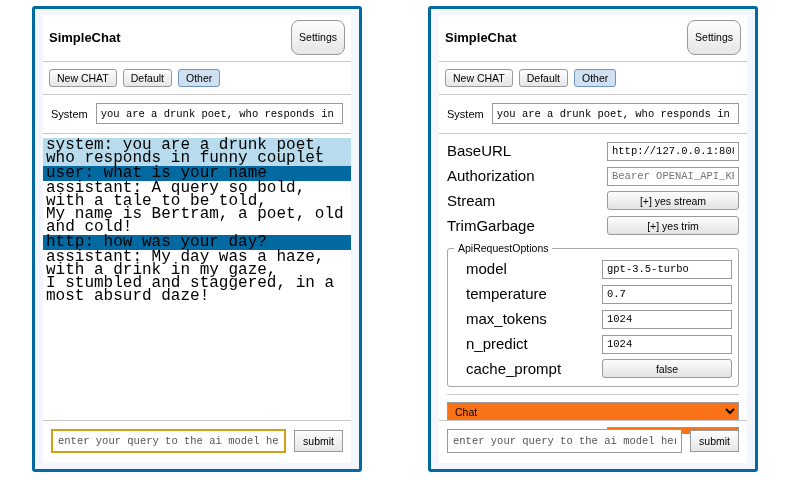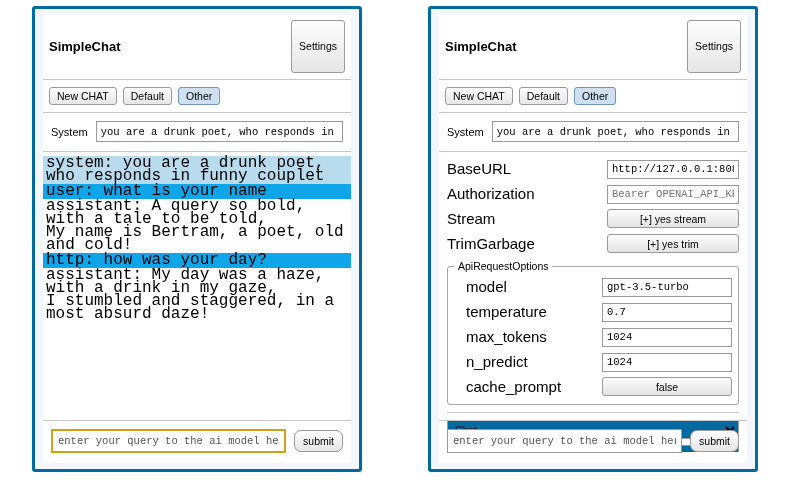--- a/index.html
+++ b/index.html
@@ -51,22 +51,22 @@
     font-size: 13px;
     font-weight: bold;
     color: #000;
   }
   .btn {
     font-family: "Liberation Sans", sans-serif;
     font-size: 10.5px;
     color: #000;
     background: linear-gradient(#fdfdfd, #e6e6e6);
     border: 1px solid #9a9a9a;
-    border-radius: 3px;
-    padding: 19px 7px;
+    border-radius: 8px;
+    padding: 10px 7px;
     cursor: pointer;
     line-height: 13px;
   }
   .btn-settings { font-size: 10.5px; }
 
   
   .tab-row {
     display: flex;
     gap: 6px;
     align-items: center;
@@ -119,21 +119,21 @@
   }
   .chat-msg {
     font-family: "Liberation Mono", monospace;
     font-size: 16px;
     line-height: 13px;
     color: #000;
     padding: 1px 3px;
     white-space: pre-wrap;
   }
   .chat-msg.sys { background: #b8dced; }
-  .chat-msg.user { background: #0ea5e9; }
+  .chat-msg.user { background: #0369a1; }
   .chat-msg.assistant { background: transparent; }
 
   
   .query-row {
     position: absolute;
     left: 0;
     right: 0;
     bottom: 0;
     display: flex;
     align-items: center;
@@ -155,21 +155,21 @@
   }
   .query-input.focused {
     border: 2px solid #d4a017;
     outline: none;
   }
   .query-input::placeholder { color: #555; }
   .submit-btn {
     font-size: 10.5px;
     background: linear-gradient(#fdfdfd, #e6e6e6);
     border: 1px solid #9a9a9a;
-    border-radius: 7px;
+    border-radius: 0;
     padding: 4px 8px;
     cursor: pointer;
   }
 
   
   .settings-area {
     position: relative;
     height: 300px;
     padding: 6px 8px 0 8px;
     box-sizing: border-box;
@@ -214,21 +214,21 @@
     text-align: center;
     line-height: 16px;
   }
   .sel {
     width: 100%;
     box-sizing: border-box;
     font-family: "Liberation Sans", sans-serif;
     font-size: 10.5px;
     height: 19px;
     border: 1px solid #9a9a9a;
-    background: #0369a1;
+    background: #f97316;
     color: #000;
     padding: 1px 3px;
   }
   fieldset.group {
     border: 1px solid #a8a8a8;
     border-radius: 3px;
     margin: 6px 0 7px 0;
     padding: 4px 6px 3px 6px;
   }
   fieldset.group legend {

